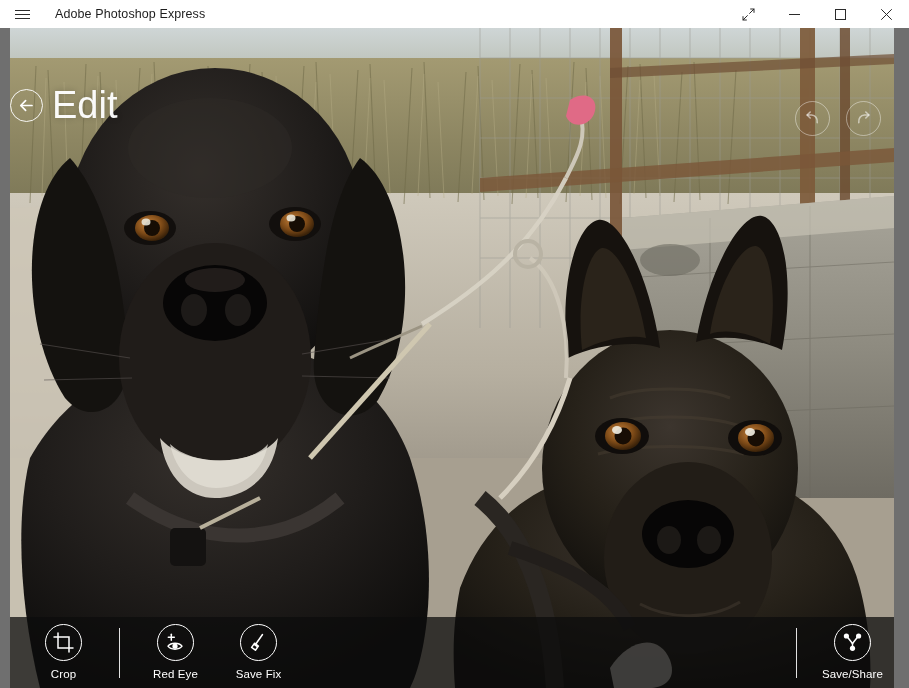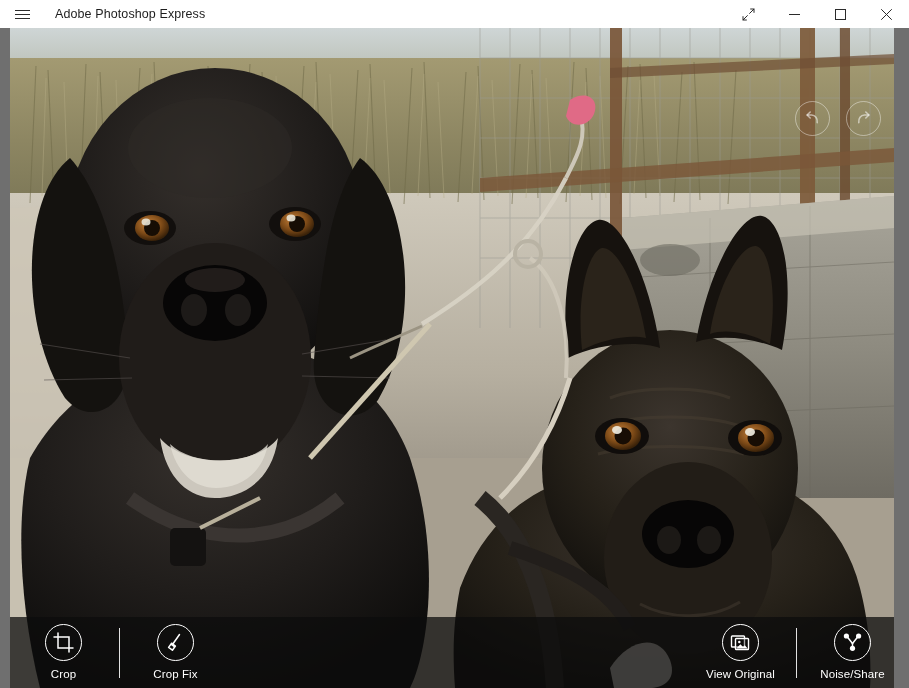--- a/index.html
+++ b/index.html
@@ -501,20 +501,31 @@
           <circle cx="518" cy="226" r="13" fill="none" stroke="#b9b3a4" stroke-width="4"></circle>
           <path d="M556 150 C566 130 578 110 570 86" stroke="#cdc7b8" stroke-width="4" fill="none"></path>
           <path d="M560 72 C575 62 590 70 584 86 C578 100 560 100 556 88 Z" fill="#e06a86"></path>
         </g>
       </svg>
     </div>
 
     <div class="matte-left"></div>
     <div class="matte-right"></div>
 
+    <div class="edit-header">
+      <div class="back-btn">
+        <svg width="17" height="17" viewBox="0 0 17 17" aria-hidden="true">
+          <g stroke="#ffffff" stroke-width="1.7" fill="none" stroke-linecap="round" stroke-linejoin="round">
+            <path d="M14 8.5 L3.2 8.5"></path>
+            <path d="M7.6 3.6 L2.8 8.5 L7.6 13.4"></path>
+          </g>
+        </svg>
+      </div>
+      <div class="edit-title">Edit</div>
+    </div>
 
     <div class="history-btns">
       <div class="hist-btn">
         <svg width="19" height="19" viewBox="0 0 19 19" aria-hidden="true">
           <g stroke="rgba(255,255,255,0.55)" stroke-width="1.6" fill="none" stroke-linecap="round" stroke-linejoin="round">
             <path d="M14.2 13.6 C14.8 9.4 12.2 6 8.6 6 L4.4 6"></path>
             <path d="M7.2 3 L4 6 L7.2 9"></path>
           </g>
         </svg>
       </div>
@@ -541,68 +552,70 @@
               </g>
             </svg>
           </div>
           <div class="tool-label">Crop</div>
         </div>
 
 
 
         <div class="divider"></div>
 
+        <div class="tool">
+          <div class="tool-ring">
+            <svg width="21" height="21" viewBox="0 0 21 21" aria-hidden="true">
+              <g stroke="#ffffff" stroke-width="1.5" fill="none" stroke-linecap="round">
+                <path d="M6.3 2.2 L6.3 8.2"></path>
+                <path d="M3.3 5.2 L9.3 5.2"></path>
+              </g>
+              <path d="M3 14.2 C6 10.2 14 10.2 17 14.2 C14 18.2 6 18.2 3 14.2 Z" stroke="#ffffff" stroke-width="1.4" fill="none"></path>
+              <circle cx="10" cy="14.2" r="2.6" fill="#ffffff"></circle>
+            </svg>
+          </div>
+          <div class="tool-label">Red Eye</div>
+        </div>
 
 
         <div class="tool">
           <div class="tool-ring">
             <svg width="21" height="21" viewBox="0 0 21 21" aria-hidden="true">
               <g stroke="#ffffff" stroke-width="1.5" fill="none" stroke-linecap="round" stroke-linejoin="round">
                 <path d="M14.5 2.5 L7.5 12.5"></path>
                 <path d="M6.6 11.2 L10.4 14 L7.4 18.2 L3.6 15.4 Z"></path>
               </g>
               <path d="M6.6 11.2 L10.4 14 L9.3 15.6 L5.5 12.8 Z" fill="#ffffff"></path>
             </svg>
           </div>
-          <div class="tool-label">Crop Fix</div>
+          <div class="tool-label">Save Fix</div>
         </div>
 
       </div>
 
       <div class="tool-spacer"></div>
 
       <div class="tool-group right">
 
-        <div class="tool">
-          <div class="tool-ring">
-            <svg width="21" height="21" viewBox="0 0 21 21" aria-hidden="true">
-              <rect x="1.5" y="4" width="13" height="11" rx="0.8" stroke="#ffffff" stroke-width="1.4" fill="none"></rect>
-              <rect x="5.5" y="6.5" width="13" height="11" rx="0.8" stroke="#ffffff" stroke-width="1.4" fill="#000000" fill-opacity="0.35"></rect>
-              <circle cx="9.3" cy="10" r="1.25" fill="#ffffff"></circle>
-              <path d="M6.3 16.6 L10.4 12.3 L13 15 L14.8 13.2 L17.7 16.6 Z" fill="#ffffff"></path>
-            </svg>
-          </div>
-          <div class="tool-label">View Original</div>
-        </div>
 
         <div class="divider"></div>
 
         <div class="tool">
           <div class="tool-ring">
             <svg width="21" height="21" viewBox="0 0 21 21" aria-hidden="true">
               <g stroke="#ffffff" stroke-width="1.5" fill="none" stroke-linecap="round">
                 <path d="M5 4.5 L10.5 11.5"></path>
                 <path d="M16 4.5 L10.5 11.5"></path>
                 <path d="M10.5 11.5 L10.5 14"></path>
               </g>
               <circle cx="4.4" cy="4" r="2.6" fill="#ffffff"></circle>
               <circle cx="16.6" cy="4" r="2.6" fill="#ffffff"></circle>
               <circle cx="10.5" cy="16.3" r="2.6" fill="#ffffff"></circle>
             </svg>
           </div>
-          <div class="tool-label">Noise/Share</div>
+          <div class="tool-label">Save/Share</div>
         </div>
 
       </div>
     </div>
 
   </div>
 </div>
 
 </body></html>

